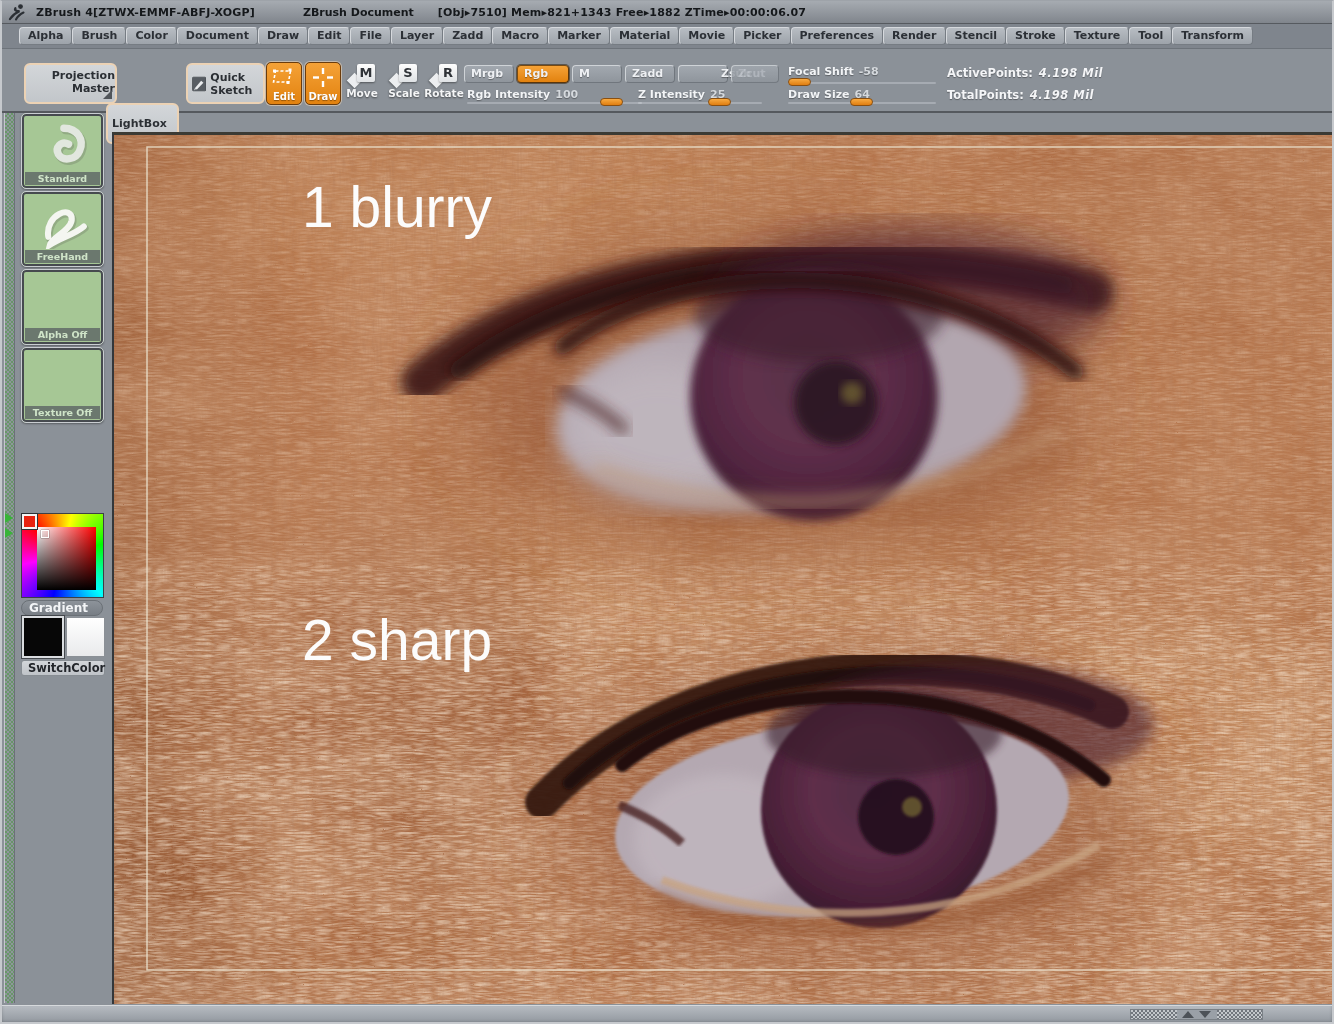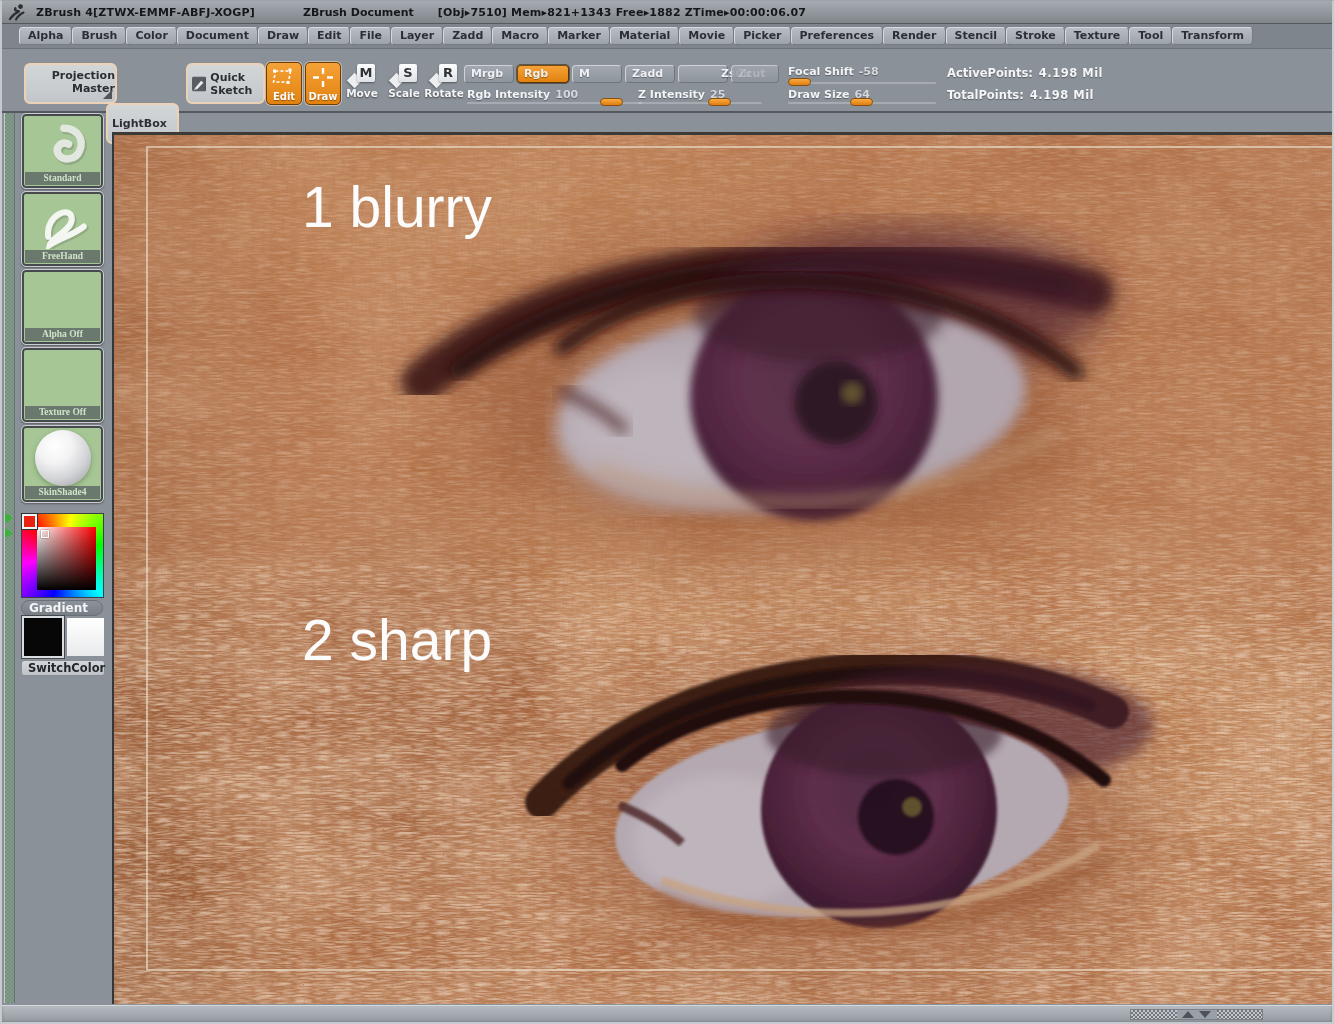--- a/index.html
+++ b/index.html
@@ -61,34 +61,34 @@
   .mode-m{left:570px;width:50px;}
   .mode-zadd{left:623px;width:50px;}
   .mode-zsub{left:676px;width:50px;padding-left:42px;}
   .mode-zcut{left:729px;width:48px;color:#b6bbc2;text-shadow:none;opacity:.85;}
   .slider-label{position:absolute;color:#f2f4f6;font-size:11px;font-weight:bold;text-shadow:0 1px 1px rgba(0,0,0,.35);white-space:nowrap;}
   .slider-label .val{color:#d5d9dd;margin-left:5px;}
   .track{position:absolute;height:2px;background:rgba(225,228,232,.32);border-radius:1px;}
   .handle{position:absolute;width:23px;height:8px;border-radius:4px;
     background:linear-gradient(#f8ab42,#e07e10);border:1px solid #8a4f10;box-sizing:border-box;}
   .points{position:absolute;left:945px;color:#f4f5f7;font-size:11.5px;font-weight:bold;text-shadow:0 1px 1px rgba(0,0,0,.35);}
-  .points .val{margin-left:6px;letter-spacing:.5px;}
+  .points .val{margin-left:6px;letter-spacing:.5px;font-style:italic;}
 
   
   .tray-strip{position:absolute;left:2px;top:112px;width:11px;height:890px;
     background-color:#8f959c;
     background-image:conic-gradient(rgba(72,152,62,.55) 25%,transparent 25% 50%,rgba(72,152,62,.55) 50% 75%,transparent 75%);
     background-size:4px 4px;border-left:1px solid #c4c8cc;border-right:1px solid #6b7077;box-sizing:border-box;}
   .tray-arrow{position:absolute;left:3px;width:0;height:0;
     border-left:8px solid #38b438;border-top:5px solid transparent;border-bottom:5px solid transparent;}
   .tray-arrow.a1{top:512px;} .tray-arrow.a2{top:527px;}
 
   
   .tile{position:absolute;left:19px;width:83px;height:76px;border-radius:5px;background:#a6c795;
-    border:1px solid #c9cdd1;box-shadow:inset 0 0 0 2px #464a4f,0 1px 2px rgba(0,0,0,.35);box-sizing:border-box;font-family:Liberation Serif, serif;}
+    border:1px solid #c9cdd1;box-shadow:inset 0 0 0 2px #464a4f,0 1px 2px rgba(0,0,0,.35);box-sizing:border-box;}
   .tile-label{position:absolute;left:3px;right:3px;bottom:3px;height:13px;background:rgba(84,90,96,.72);
     color:#cfe4c8;font-size:9.5px;font-weight:bold;text-align:center;line-height:13px;}
   .tile-icon{position:absolute;left:4px;right:4px;top:4px;bottom:17px;display:flex;align-items:center;justify-content:center;}
   .sphere{width:56px;height:56px;border-radius:50%;
     background:radial-gradient(circle at 35% 28%,#ffffff 0%,#f3f3f4 32%,#d2d3d6 62%,#abacb0 86%,#97989c 100%);
     box-shadow:0 2px 5px rgba(40,60,30,.35);}
   .picker{position:absolute;left:19px;top:512px;width:83px;height:85px;border:1px solid #3c4045;box-sizing:border-box;}
   .picker-hue{position:absolute;left:0;top:0;right:0;bottom:0;
     background:conic-gradient(from 315deg,#ff0000,#ffff00 16%,#00ff00 33%,#00ffff 50%,#0000ff 66%,#ff00ff 84%,#ff0000);}
   .picker-sv{position:absolute;left:15px;top:13px;right:7px;bottom:7px;
@@ -284,26 +284,20 @@
         <path d="M13 46 C 9 20, 42 8, 40 27 C 38 39, 17 47, 15 55 C 27 47, 44 43, 54 34" stroke="#f4f6f1" stroke-width="7" fill="none" stroke-linecap="round"></path>
       </svg>
     </div>
     <div class="tile-label">FreeHand</div>
   </div>
   <div class="tile" style="top:268px;">
     <div class="tile-label">Alpha Off</div>
   </div>
   <div class="tile" style="top:346px;">
     <div class="tile-label">Texture Off</div>
-  </div>
-  <div class="tile" style="top:424px;height:78px;">
-    <div class="tile-icon">
-        <div class="sphere"></div>
-      </div>
-    <div class="tile-label">SkinShade4</div>
   </div>
 
   <div class="picker">
     <div class="picker-hue"></div>
     <div class="picker-sv"></div>
     <div class="picker-back"></div>
     <div class="picker-cursor"></div>
   </div>
   <div class="grad-bar">Gradient</div>
   <div class="swatch-black"></div>

